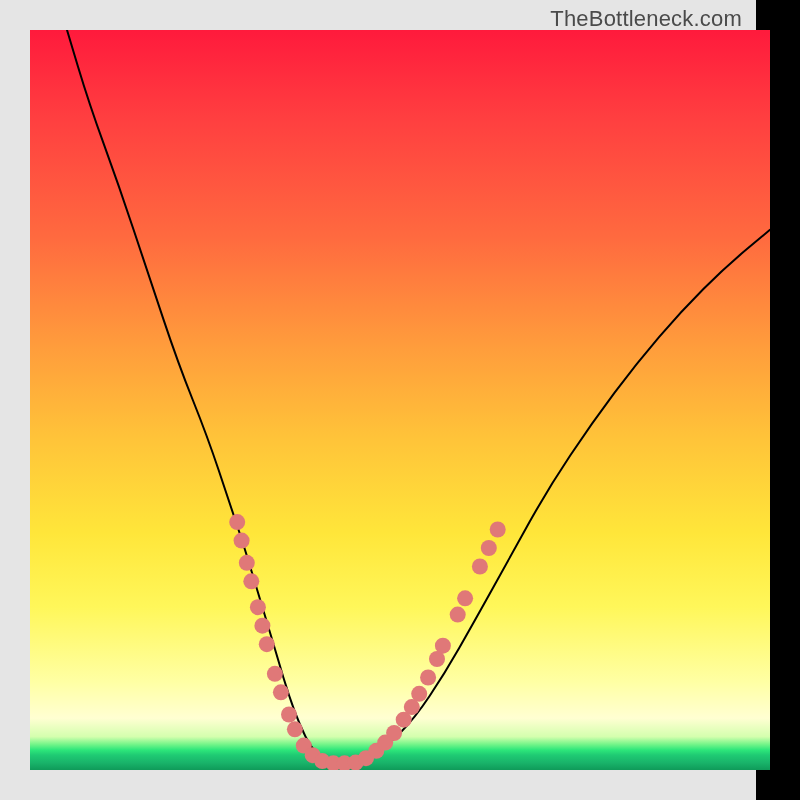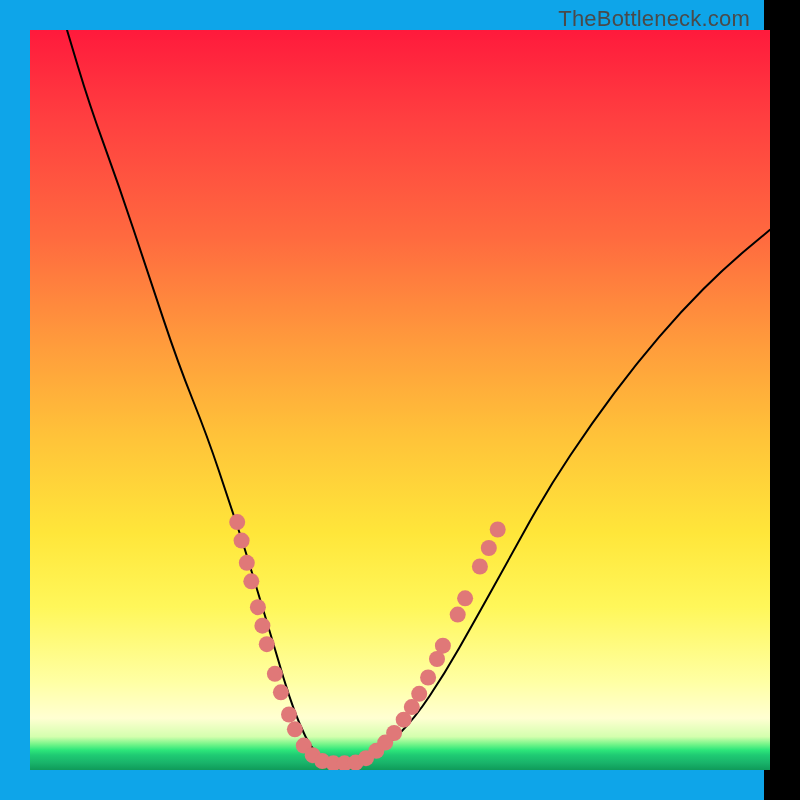--- a/index.html
+++ b/index.html
@@ -8,22 +8,21 @@
     width: 800px;
     height: 800px;
     overflow: hidden;
     background: #000;
     font-family: Arial, Helvetica, sans-serif;
   }
   .frame {
     position: absolute;
     left: 0; top: 0;
     width: 756px; height: 800px;
-    background: #0ea5e9;
-    padding-left: 8px;
+    background: #e5e5e5;
   }
   .plot {
     position: absolute;
     left: 30px;
     top: 30px;
     width: 740px;
     height: 740px;
     overflow: hidden;
   }
   .plot-bg {

